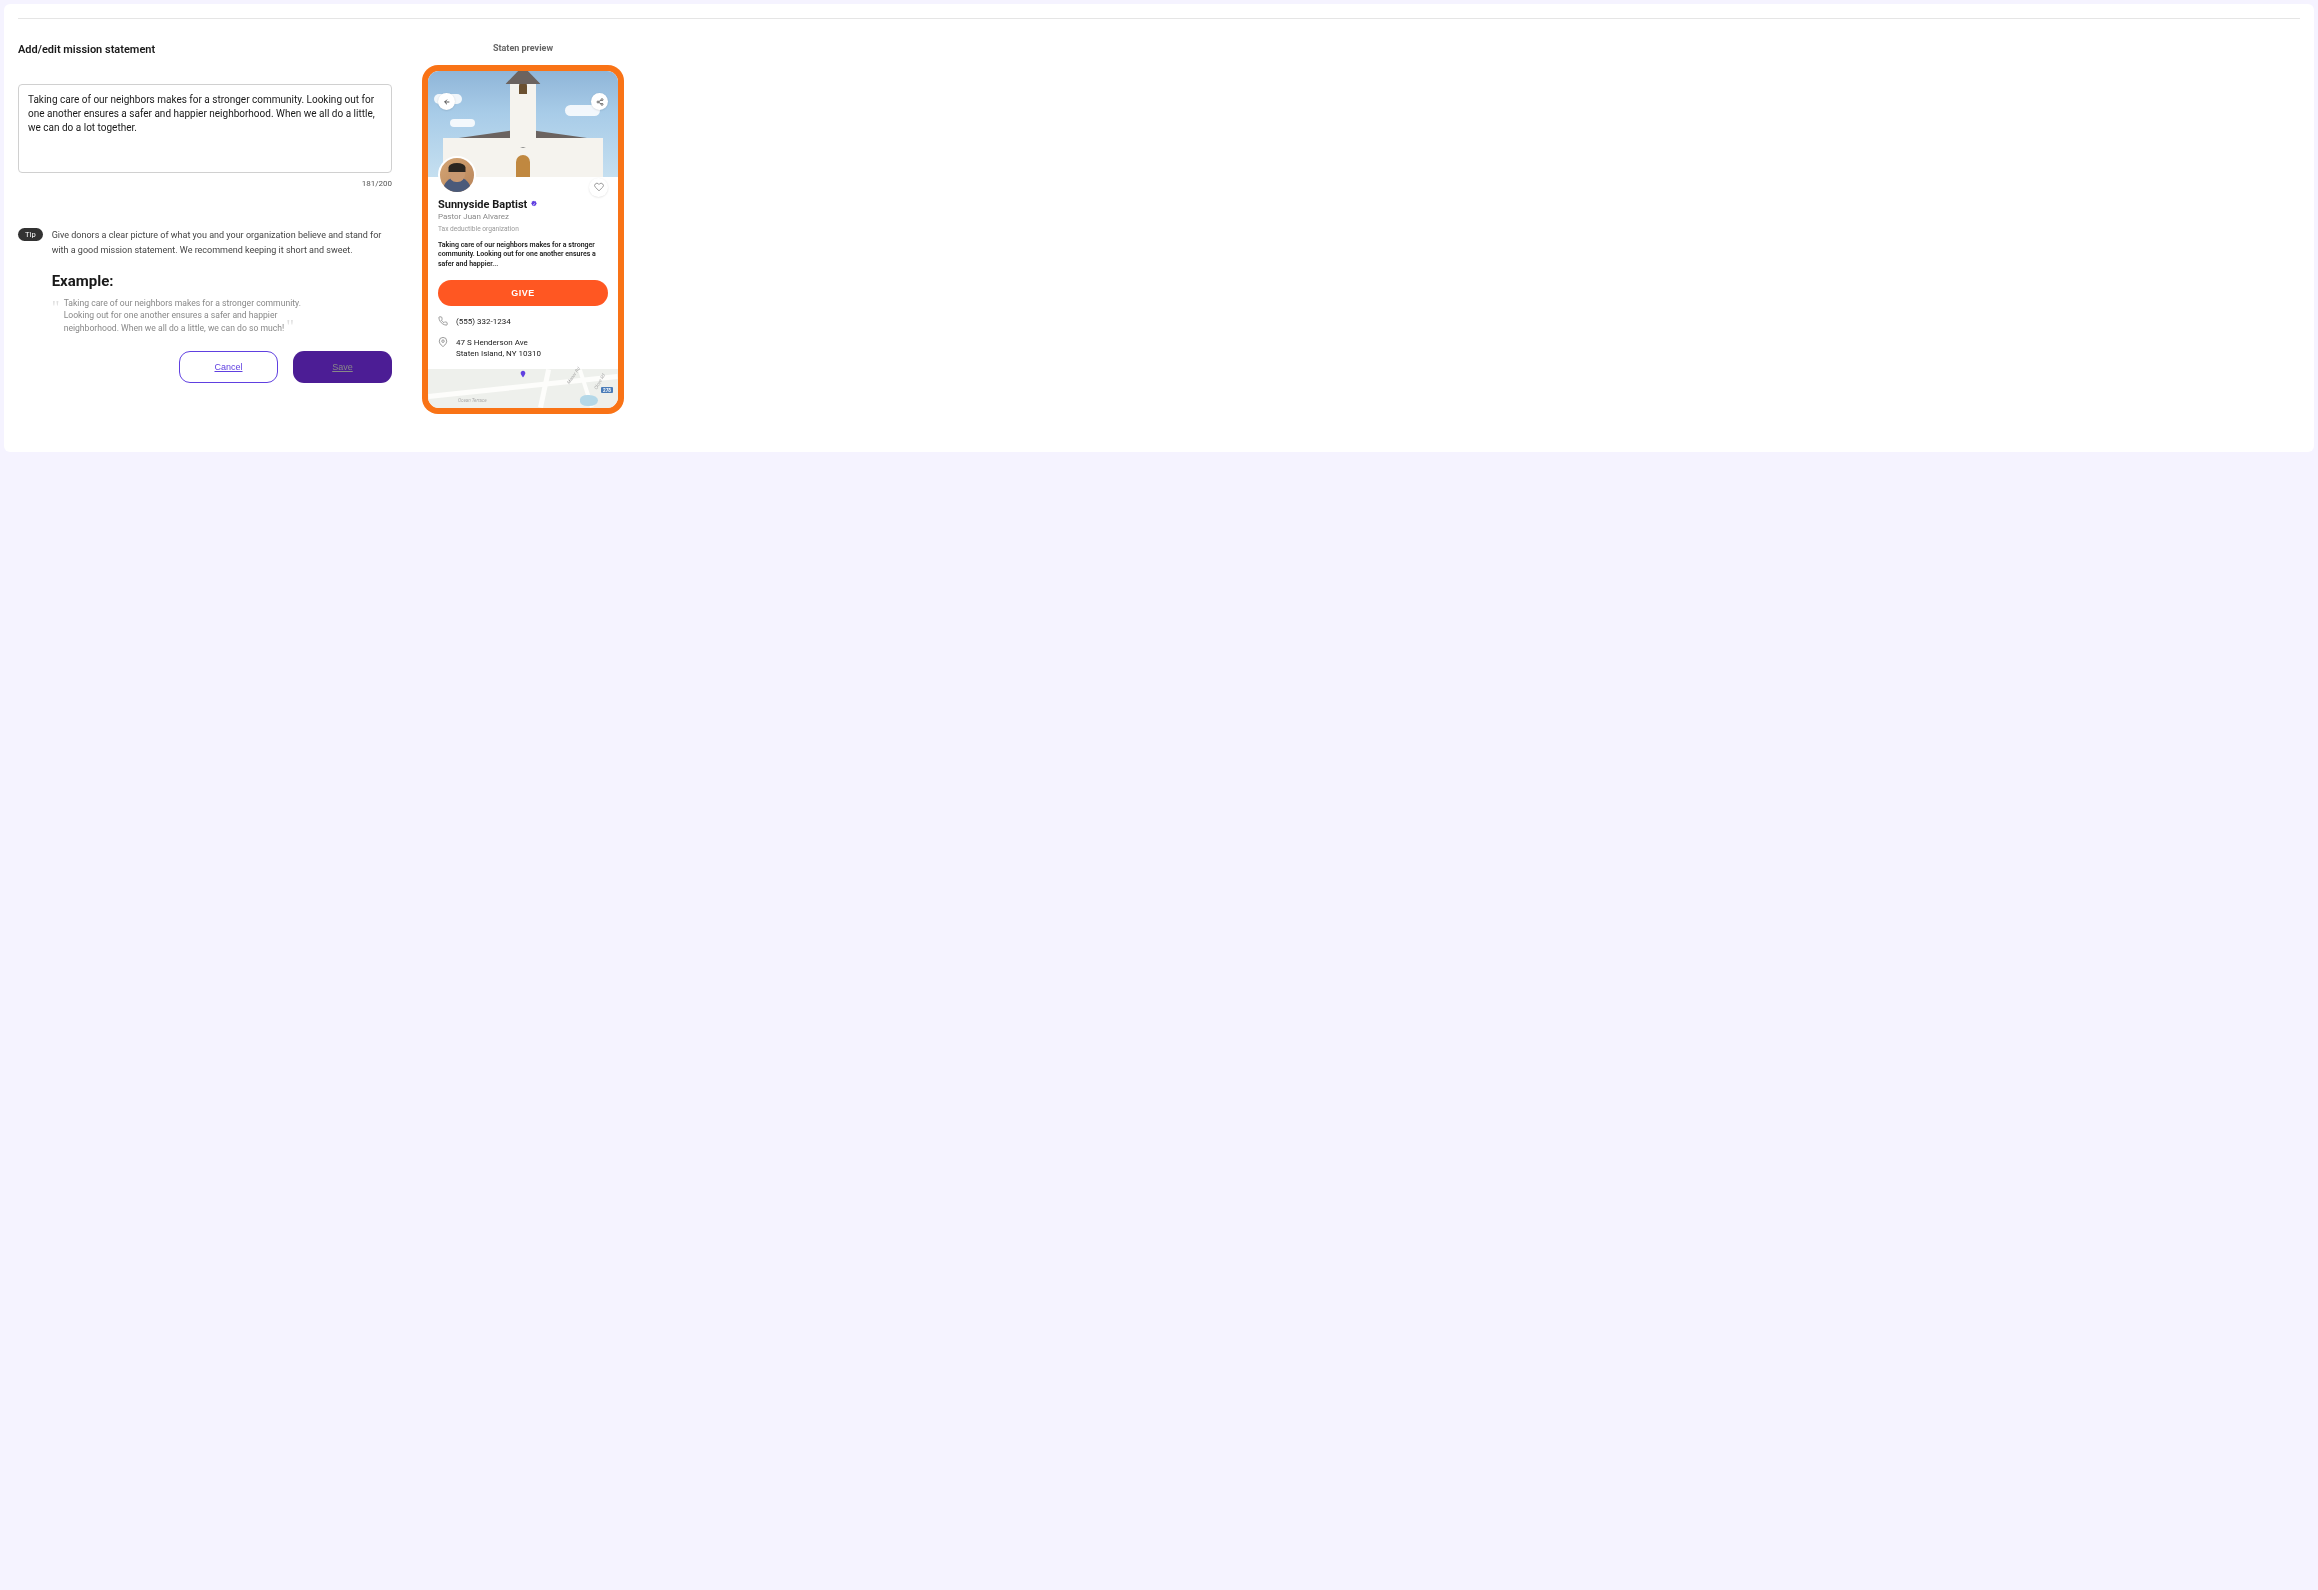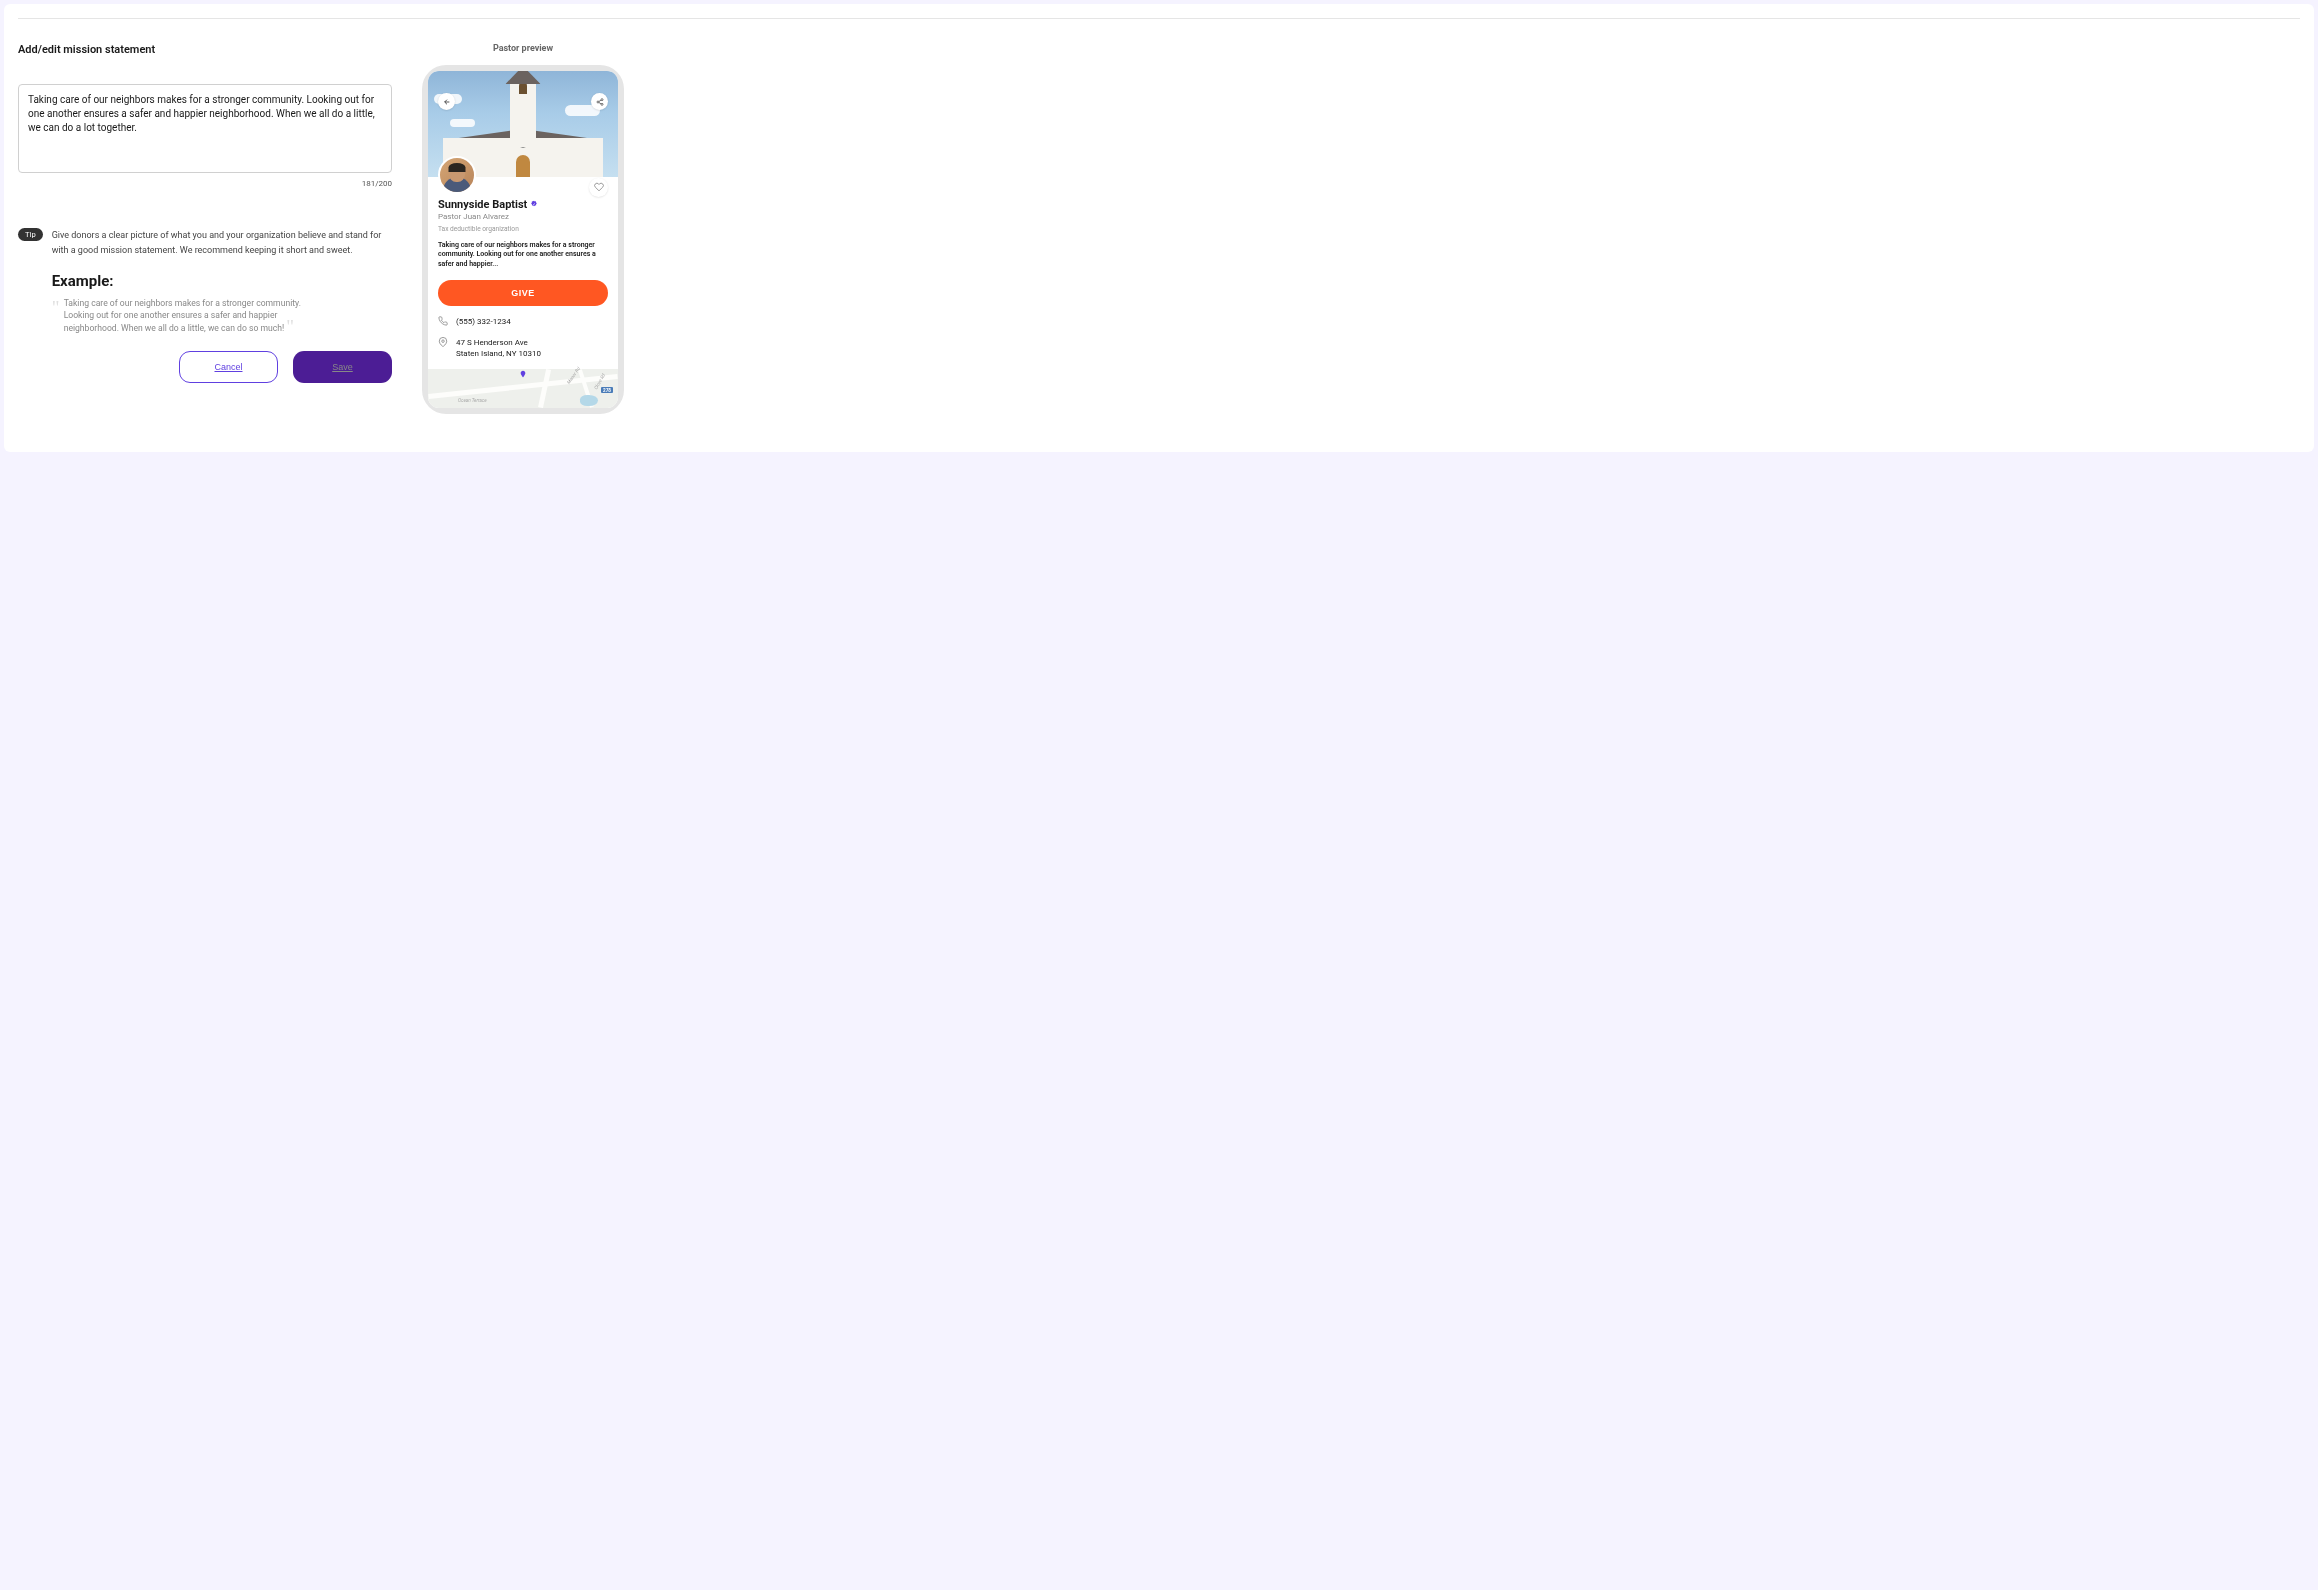--- a/index.html
+++ b/index.html
@@ -153,22 +153,22 @@
       width: 202px;
       flex-shrink: 0;
     }
     .preview-heading {
       font-size: 9px;
       color: #666;
       text-align: center;
       margin-bottom: 12px;
     }
     .phone-preview {
-      background: #e5e5e5;
-      border-radius: 24px;
+      background: #f97316;
+      border-radius: 16px;
       padding: 6px;
       height: 349px;
       overflow: hidden;
     }
     .phone-content {
       background: white;
       border-radius: 11px;
       overflow: hidden;
       height: 100%;
       display: flex;
@@ -485,21 +485,21 @@
 
           <div class="button-row">
             <button class="btn btn-cancel">Cancel</button>
             <button class="btn btn-save">Save</button>
           </div>
         </div>
       </div>
     </div>
 
     <div class="right-column">
-      <h3 class="preview-heading">Pastor preview</h3>
+      <h3 class="preview-heading">Staten preview</h3>
 
       <div class="phone-preview">
         <div class="phone-content">
 
           <div class="hero-image">
             <div class="cloud cloud-1"></div>
             <div class="cloud cloud-2"></div>
             <div class="cloud cloud-3"></div>
             <div class="church-building">
               <div class="church-body-roof-left"></div>

